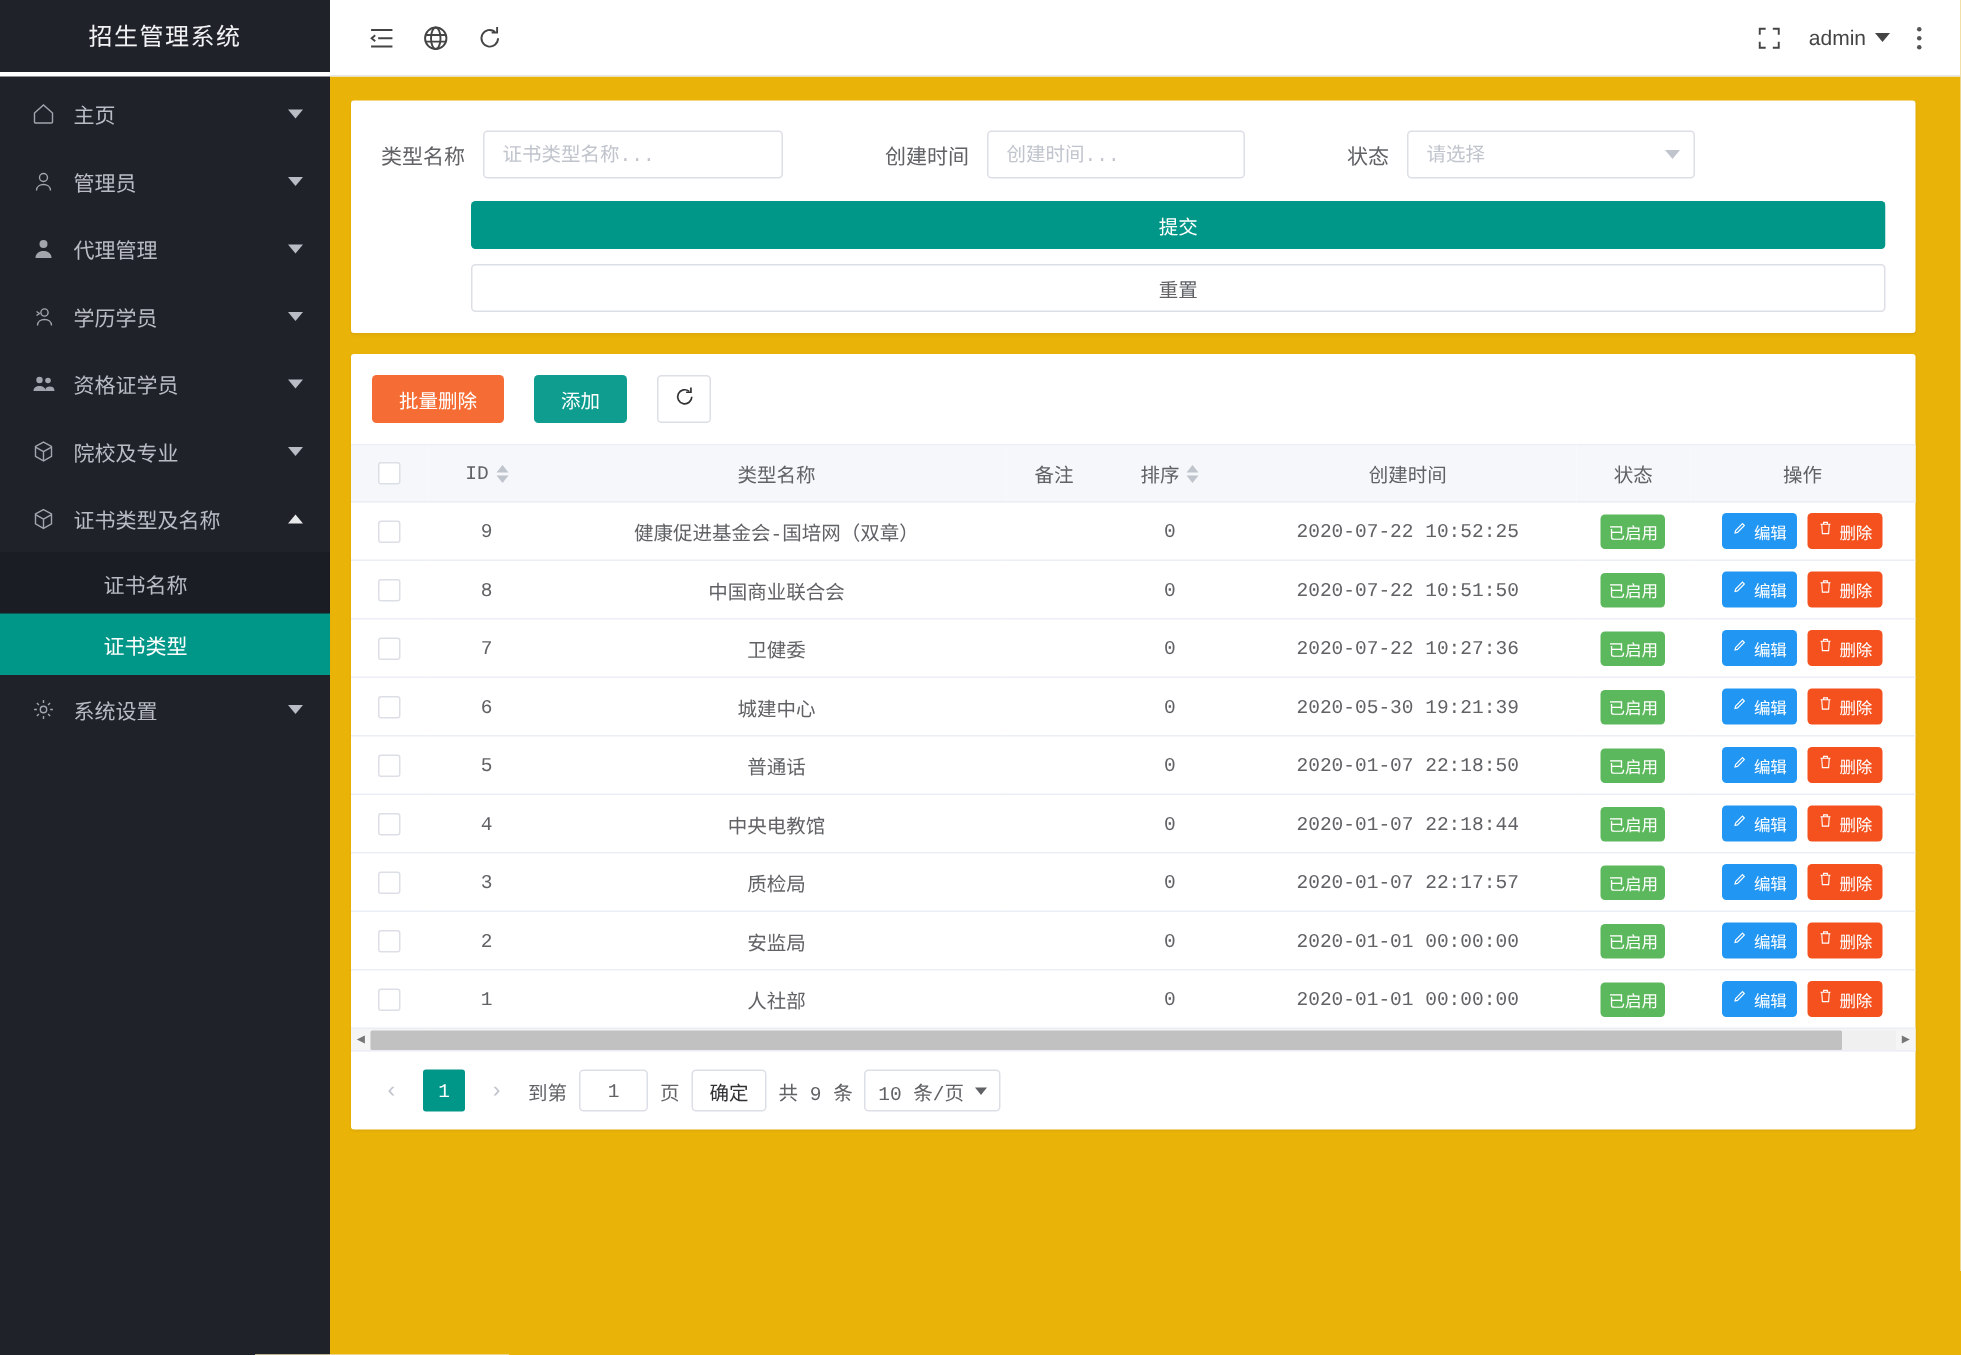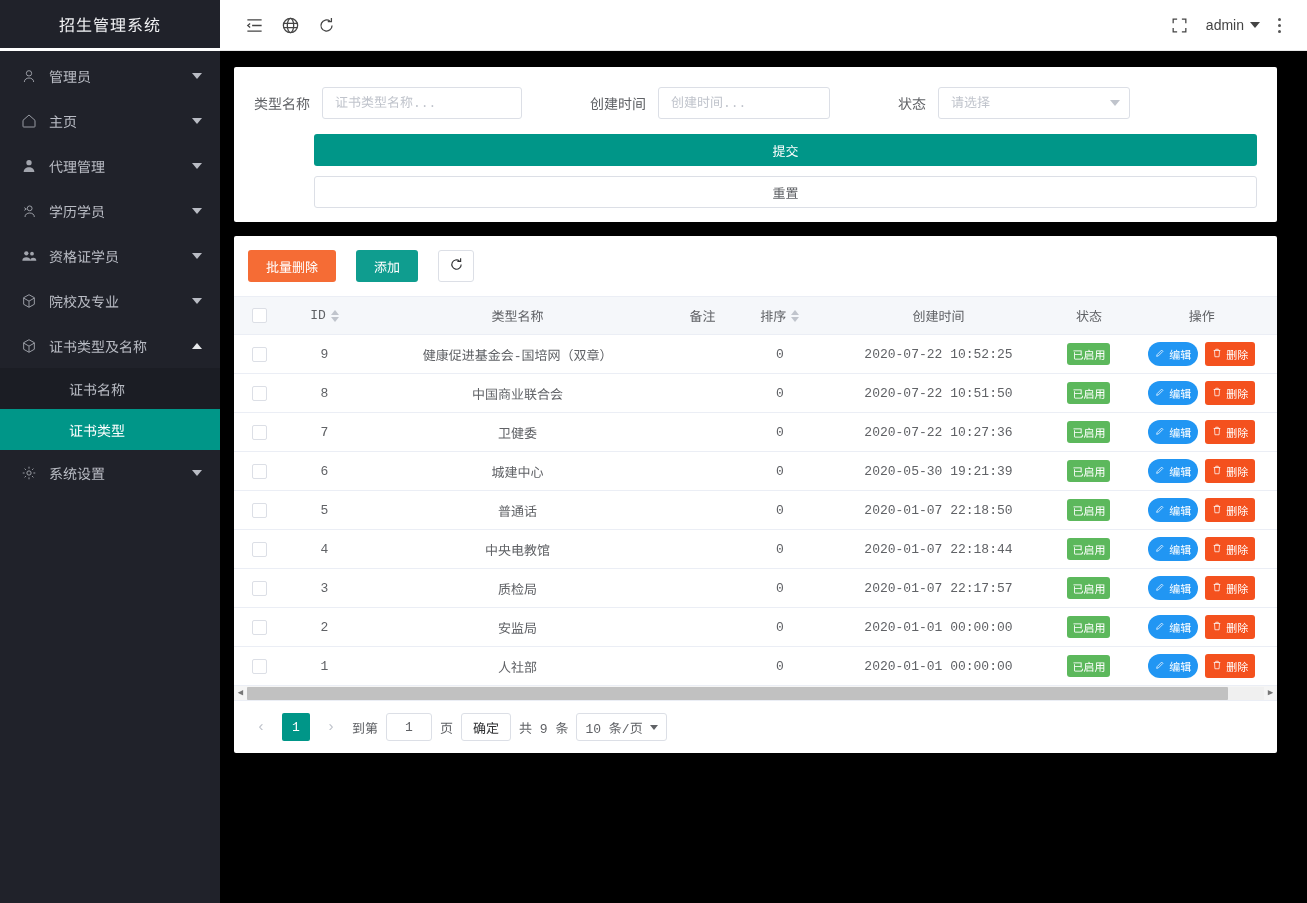--- a/index.html
+++ b/index.html
@@ -43,21 +43,21 @@
   }
   .caret.up { border-top: none; border-bottom: 6px solid #e6e8ea; }
   .submenu { background: #1b1d24; }
   .sub-item {
     height: 41px; display: flex; align-items: center;
     padding-left: 69px; font-size: 14px; color: #b9bcc4; cursor: pointer;
   }
   .sub-item.active { background: #009688; color: #ffffff; }
 
   
-  .main { flex: 1; display: flex; flex-direction: column; background: #000000; min-width: 0; }
+  .main { flex: 1; display: flex; flex-direction: column; background: #eab308; min-width: 0; }
   .topbar {
     height: 51px; background: #fff; display: flex; align-items: center;
     padding: 0 16px; border-bottom: 1px solid #e8e8e8;
   }
   .tb-ico {
     width: 36px; height: 36px; display: inline-flex;
     align-items: center; justify-content: center; cursor: pointer; color: #555;
   }
   .tb-ico svg { width: 19px; height: 19px; stroke: #444; fill: none; stroke-width: 1.6; }
   .tb-spacer { flex: 1; }
@@ -147,21 +147,21 @@
   .badge {
     display: inline-block; background: #5cb85c; color: #fff;
     font-size: 11px; padding: 3px 5px; border-radius: 3px; white-space: nowrap;
   }
   .ops { display: flex; gap: 7px; justify-content: center; align-items: center; }
   .op-btn {
     display: inline-flex; align-items: center; gap: 4px; height: 24px;
     padding: 0 7px; font-size: 11px; border-radius: 3px; border: none;
     color: #fff; cursor: pointer; font-family: inherit; white-space: nowrap;
   }
-  .op-edit { background: #2196f3; border-radius: 12px; }
+  .op-edit { background: #2196f3; }
   .op-del { background: #f4511e; }
   .op-btn svg { width: 10px; height: 10px; stroke: #fff; fill: none; stroke-width: 1.8; }
 
   
   .hscroll {
     height: 15px; background: #f5f5f5; display: flex; align-items: center;
     border-bottom: 1px solid #ebeef5;
   }
   .hs-arrow { width: 13px; text-align: center; font-size: 9px; color: #777; cursor: pointer; line-height: 1; }
   .hs-track { flex: 1; height: 13px; background: #f0f0f0; position: relative; }
@@ -203,35 +203,35 @@
 
 <div class="app">
 
   <aside class="sidebar">
     <div class="sidebar-brand">招生管理系统</div>
     <nav class="nav">
 
       <div class="nav-item">
         <span class="nav-ico">
           <svg viewBox="0 0 24 24">
+              <path d="M3 11l9-8 9 8v9a1 1 0 0 1-1 1H4a1 1 0 0 1-1-1z"></path>
+            </svg>
+        </span>
+        <span class="nav-label">主页</span>
+        <span class="caret"></span>
+      </div>
+
+      <div class="nav-item">
+        <span class="nav-ico">
+          <svg viewBox="0 0 24 24">
               <circle cx="12" cy="8" r="4"></circle>
               <path d="M5 21c0-4 3.5-6 7-6s7 2 7 6"></path>
             </svg>
         </span>
         <span class="nav-label">管理员</span>
-        <span class="caret"></span>
-      </div>
-
-      <div class="nav-item">
-        <span class="nav-ico">
-          <svg viewBox="0 0 24 24">
-              <path d="M3 11l9-8 9 8v9a1 1 0 0 1-1 1H4a1 1 0 0 1-1-1z"></path>
-            </svg>
-        </span>
-        <span class="nav-label">主页</span>
         <span class="caret"></span>
       </div>
 
       <div class="nav-item">
         <span class="nav-ico">
           <svg class="filled" viewBox="0 0 24 24">
               <circle cx="12" cy="7" r="4"></circle>
               <path d="M4 21c0-4.4 3.6-7 8-7s8 2.6 8 7z"></path>
             </svg>
         </span>

